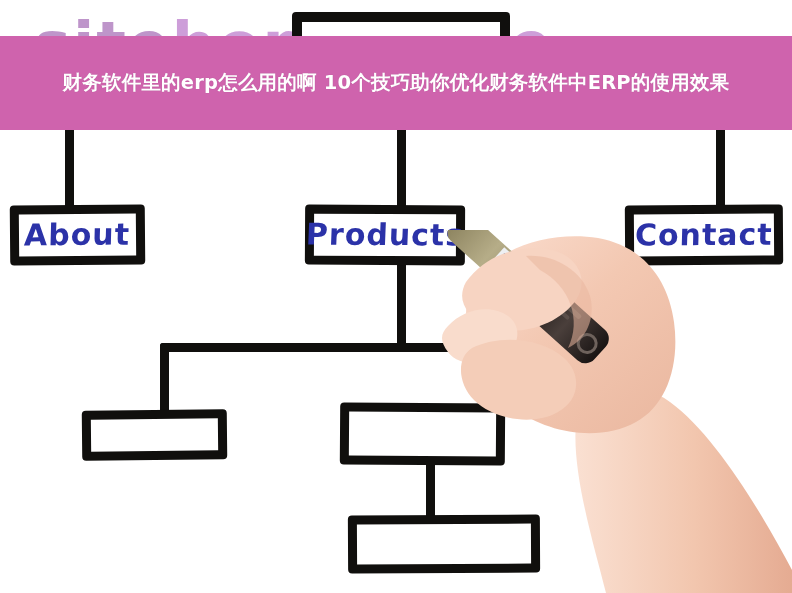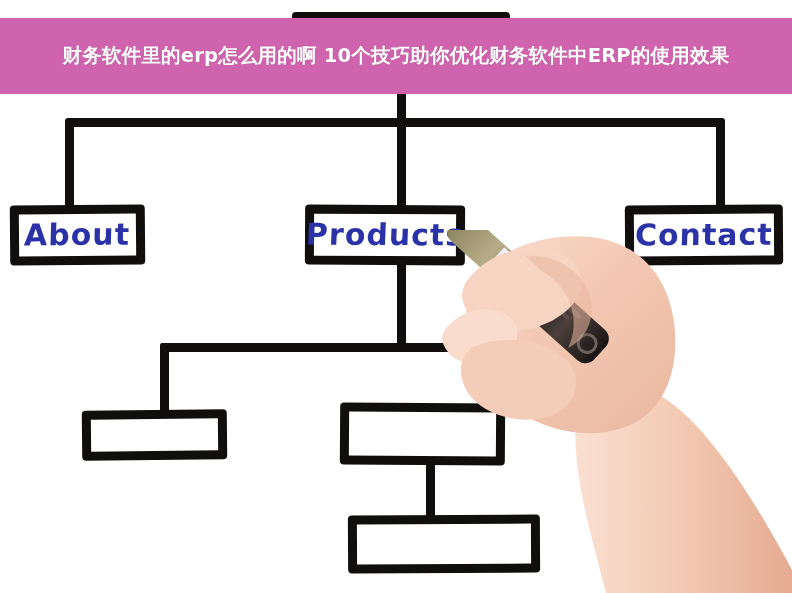--- a/index.html
+++ b/index.html
@@ -78,23 +78,23 @@
   #edge-to-sub1     { left:160px; top:343px; height:72px; }
   #edge-to-sub2     { left:546px; top:343px; height:68px; }
   #edge-sub2-down   { left:426px; top:462px; height:58px; }
 
   
   #hand{ position:absolute; left:430px; top:230px; width:362px; height:363px; pointer-events:none; }
 
   
   #banner{
     position:absolute;
-    left:0; top:18px;
+    left:0; top:36px;
     width:792px;
-    height:76px;
+    height:94px;
     background:#cf63ad;
     display:flex;
     align-items:center;
     justify-content:center;
     box-sizing:border-box;
     padding:0 9px;
   }
   #banner .title{
     color:#ffffff;
     font-family:"DejaVu Sans","Liberation Sans",sans-serif;

